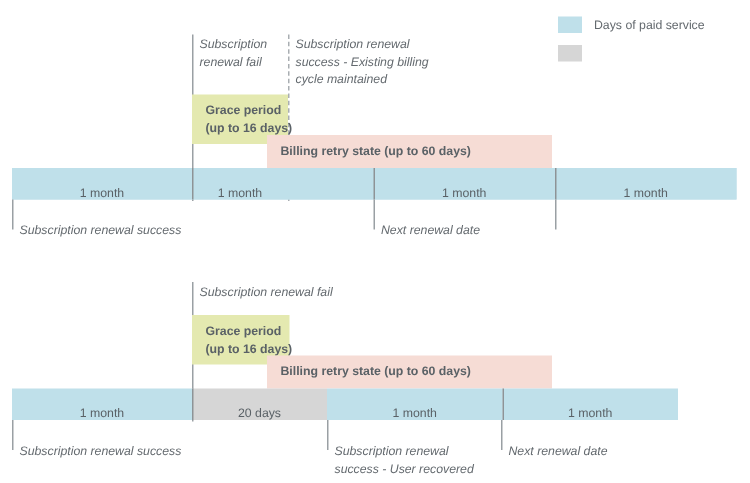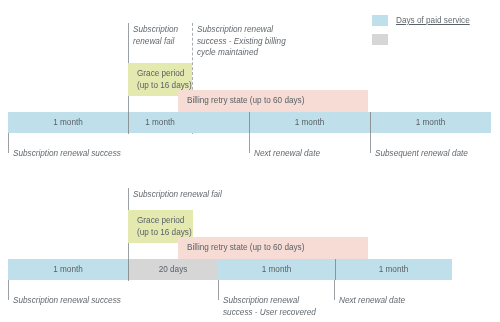--- a/index.html
+++ b/index.html
@@ -25,24 +25,23 @@
 
   
   .legend {
     position: absolute;
     left: 372px;
     top: 11px;
     width: 128px;
   }
   .legend-row {
     display: flex;
-    align-items: flex-end;
+    align-items: flex-start;
     height: 15px;
     margin-bottom: 4px;
-    text-decoration: underline;
   }
   .legend-swatch {
     width: 16px;
     height: 11px;
     flex: 0 0 auto;
     margin-right: 8px;
   }
   .legend-label {
     font-size: 8.2px;
     color: #63696e;
@@ -53,21 +52,21 @@
   
   .bar {
     position: absolute;
     height: 21px;
     display: flex;
     box-sizing: border-box;
   }
   .seg {
     position: relative;
     display: flex;
-    align-items: center;
+    align-items: flex-end;
     justify-content: center;
     box-sizing: border-box;
     height: 100%;
   }
   .seg-label {
     font-size: 8.2px;
     color: #5a6166;
     white-space: nowrap;
   }
   .seg-div {
@@ -86,20 +85,21 @@
     display: flex;
     flex-direction: column;
     justify-content: center;
   }
   .block-text {
     font-size: 8.2px;
     line-height: 11.5px;
     color: #5a6166;
     padding-left: 9px;
     white-space: nowrap;
+    font-weight: bold;
   }
 
   
   .vline {
     position: absolute;
     width: 1px;
     background: #9aa0a4;
   }
   .vline-dashed {
     position: absolute;
@@ -172,21 +172,20 @@
         <span class="seg-label">1 month</span>
       </div>
     </div>
 
     <div class="vline" style="left:8px; top:133px; height:20px;"></div>
     <div class="vline" style="left:249px; top:133px; height:20px;"></div>
     <div class="vline" style="left:370px; top:133px; height:20px;"></div>
 
     <div class="callout" style="left:13px; top:148px; width:130px;">Subscription renewal success</div>
     <div class="callout" style="left:254px; top:148px; width:110px;">Next renewal date</div>
-    <div class="callout" style="left:375px; top:148px; width:125px;">Subsequent renewal date</div>
   </div>
 
   <div class="abs" style="left:0;top:186px;width:500px;height:136px;">
 
     <div class="vline" style="left:128px; top:2px; height:93px; background:#9aa0a4;"></div>
 
     <div class="callout" style="left:133px; top:3px; width:140px;">Subscription renewal fail</div>
 
     <div class="block" style="left:128px; top:24px; width:65px; height:33px; background:#e4e9b0;">
       <div class="block-text">Grace period</div>

